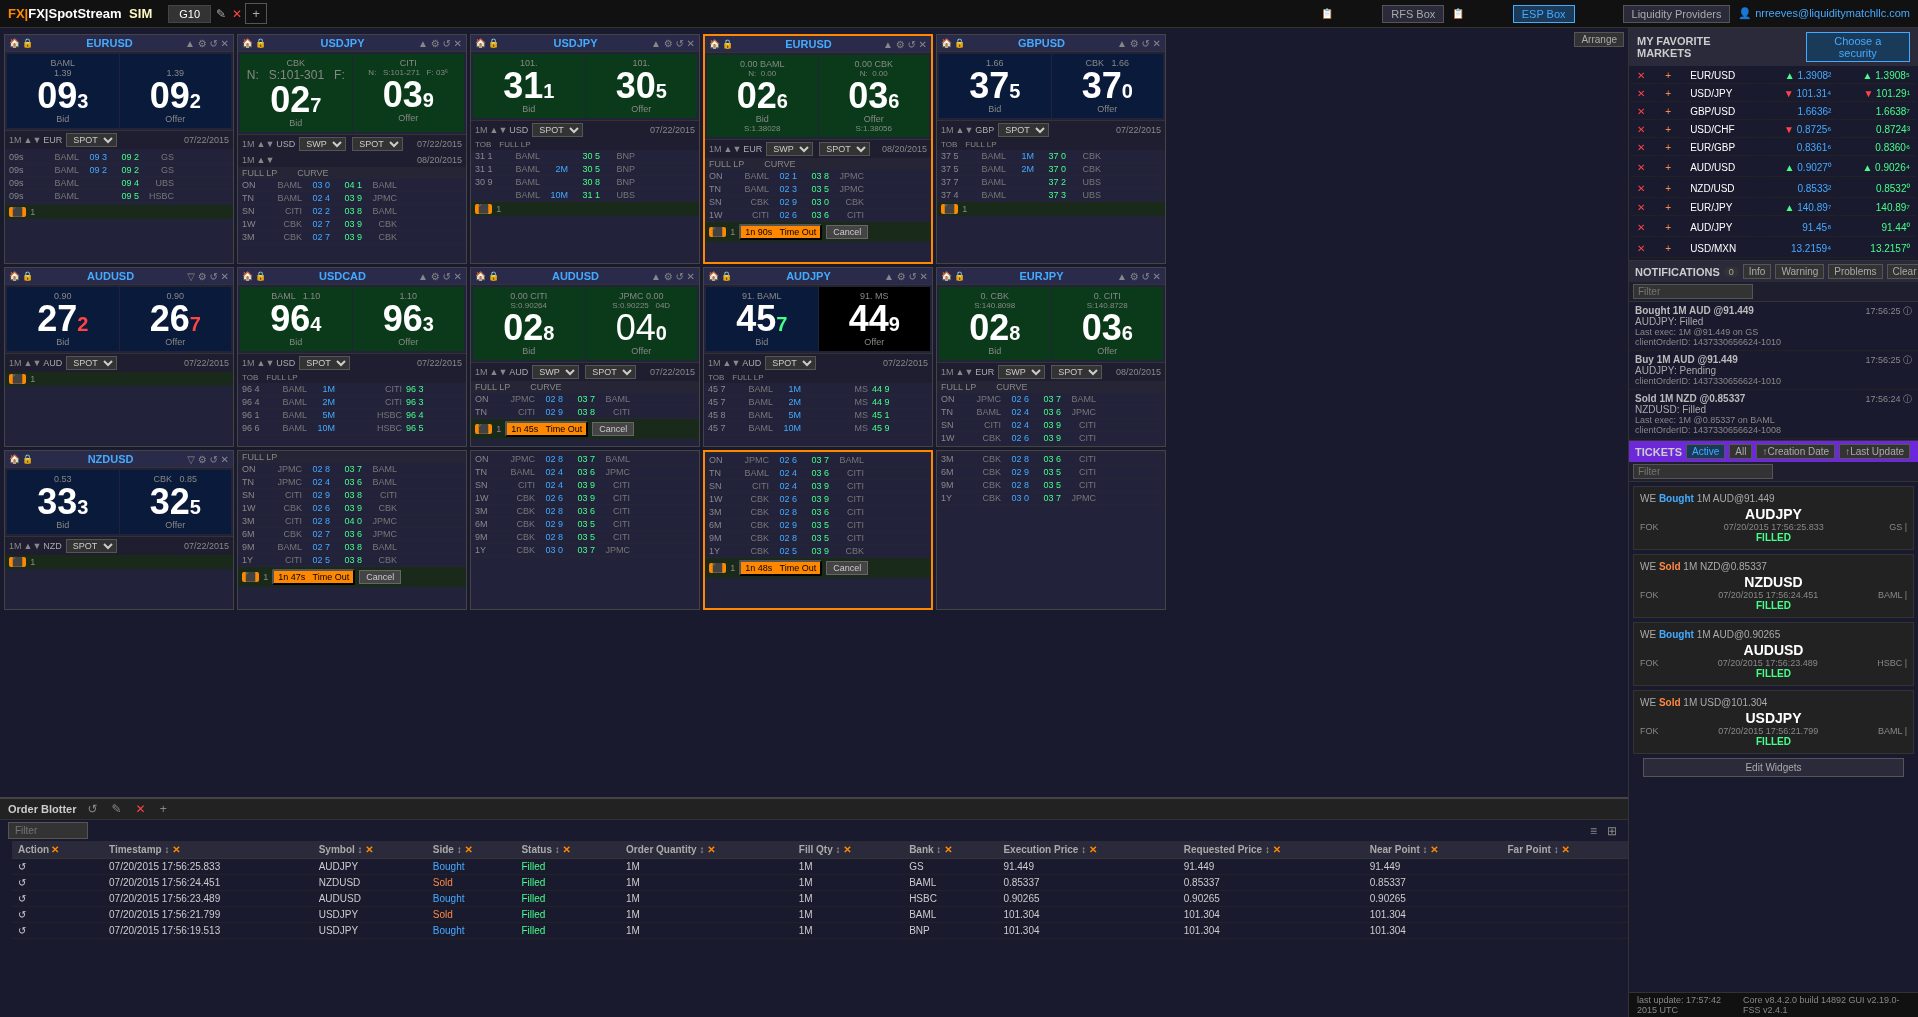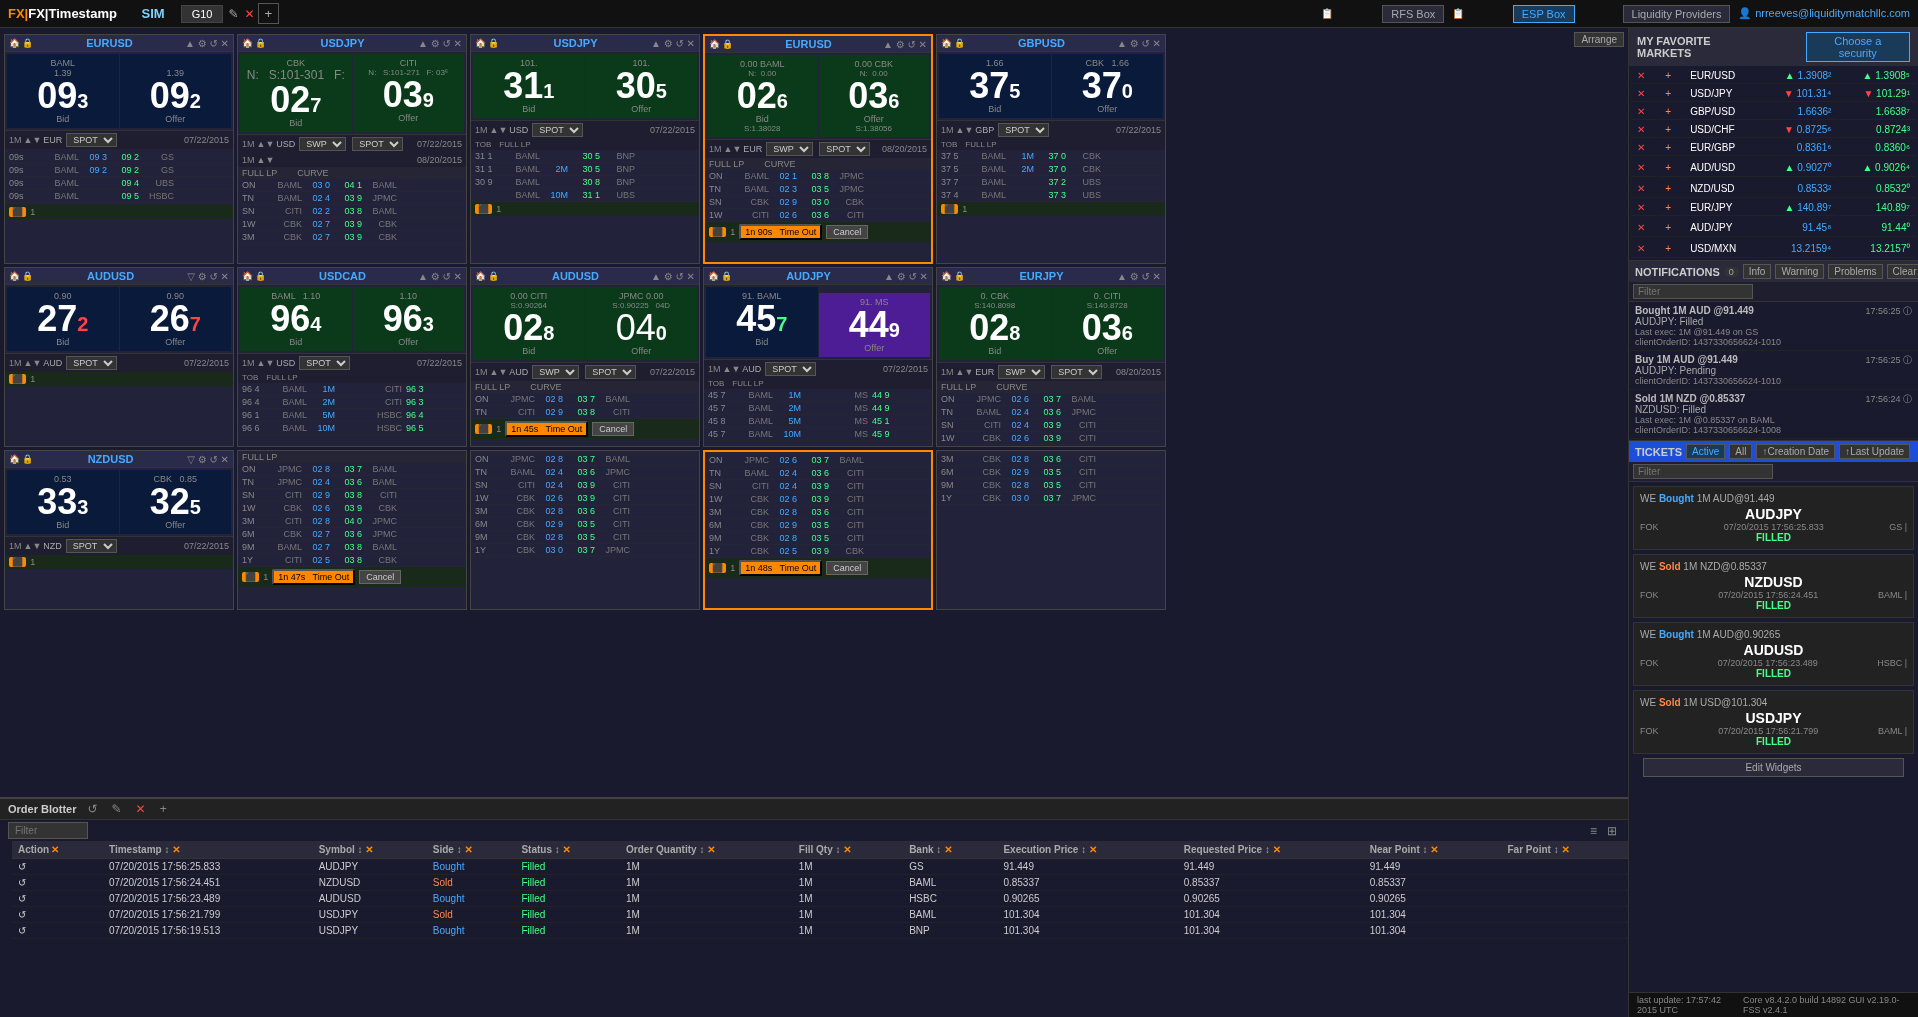--- a/index.html
+++ b/index.html
@@ -46,21 +46,21 @@
     .fav-table tr td { padding: 2px 6px; border-bottom: 1px solid #222; }
     .notif-area { flex: 0 0 180px; overflow-y: auto; }
     .notif-header { background: #2a2a3a; padding: 3px 6px; display: flex; align-items: center; gap: 4px; }
     .notif-btn { background: #333; border: 1px solid #555; color: #aaa; padding: 1px 5px; cursor: pointer; font-size: 10px; }
     .notif-btn.active { background: #1a3a5a; color: #4af; }
     .notif-filter { background: #333; border: 1px solid #555; color: #ccc; padding: 1px 4px; width: 120px; font-size: 10px; }
     .notif-item { padding: 3px 6px; border-bottom: 1px solid #222; font-size: 10px; color: #bbb; }
     .notif-time { color: #888; float: right; font-size: 9px; }
     
     .tickets-area { flex: 1; overflow-y: auto; }
-    .tickets-header { background: #1d4ed8; padding: 3px 6px; display: flex; align-items: center; gap: 4px; }
+    .tickets-header { background: #6d28d9; padding: 3px 6px; display: flex; align-items: center; gap: 4px; }
     .tickets-filter { background: #333; border: 1px solid #555; color: #ccc; padding: 1px 4px; width: 140px; font-size: 10px; }
     .ticket-item { background: #222; margin: 4px; padding: 6px; border: 1px solid #333; }
     .ticket-type { font-size: 10px; color: #aaa; margin-bottom: 2px; }
     .ticket-type span.buy { color: #4af; font-weight: bold; }
     .ticket-type span.sell { color: #f84; font-weight: bold; }
     .ticket-pair { font-size: 14px; font-weight: bold; color: #fff; text-align: center; }
     .ticket-meta { font-size: 9px; color: #888; display: flex; justify-content: space-between; }
     .ticket-status { color: #4f8; font-size: 10px; text-align: center; font-weight: bold; }
     
     
@@ -92,22 +92,22 @@
     .f-offer { color: #4f8; width: 28px; text-align: right; margin-left: 4px; }
     .f-bank { color: #777; width: 35px; text-align: right; }
     
     .spot-swp { background: #333; border: 1px solid #555; color: #ccc; font-size: 9px; padding: 0 2px; margin: 0 2px; }
   </style>
 </head>
 <body>
 
 <div class="top-bar">
   <div class="app-title">
-    <span>FX|</span><span style="color:#fff">FX|Timestamp</span>
-    <span style="color:#7dd3fc; margin-left:21px;">SIM</span>
+    <span>FX|</span><span style="color:#fff">FX|SpotStream</span>
+    <span style="color:#fef9c3; margin-left:4px;">SIM</span>
   </div>
   <div class="tab-bar">
     <div class="tab active">G10</div>
     <button class="icon-btn" style="color:#aaa">✎</button>
     <button class="icon-btn" style="color:#f44">✕</button>
     <button class="tab-add">+</button>
   </div>
   <div class="top-right">
     <span style="color:#aaa; font-size:10px;">📋</span>
     <button class="btn-small">RFS Box</button>
@@ -675,21 +675,21 @@
           </div>
           <div style="display:grid; grid-template-columns:1fr 1fr; gap:1px; padding:2px;">
             <div style="background:#0a1a3a; padding:4px; text-align:center;">
               <div style="font-size:9px;color:#888;">91. BAML</div>
               <div style="display:flex; align-items:baseline; justify-content:center;">
                 <span style="font-size:36px;font-weight:bold;color:#fff;line-height:1;">45</span>
                 <span style="font-size:20px;font-weight:bold;color:#4f8;vertical-align:super;line-height:1;">7</span>
               </div>
               <div style="font-size:9px;color:#888;">Bid</div>
             </div>
-            <div style="background:#4c1d95; padding:4px; text-align:center;margin-top:6px;">
+            <div style="background:#000000; padding:4px; text-align:center;">
               <div style="font-size:9px;color:#888;">91. MS</div>
               <div style="display:flex; align-items:baseline; justify-content:center;">
                 <span style="font-size:36px;font-weight:bold;color:#fff;line-height:1;">44</span>
                 <span style="font-size:20px;font-weight:bold;color:#fff;vertical-align:super;line-height:1;">9</span>
               </div>
               <div style="font-size:9px;color:#888;">Offer</div>
             </div>
           </div>
           <div style="display:flex; align-items:center; padding:2px 4px; gap:2px; border-top:1px solid #333; background:#1e1e30; font-size:9px;">
             <span style="color:#888;">1M</span>

